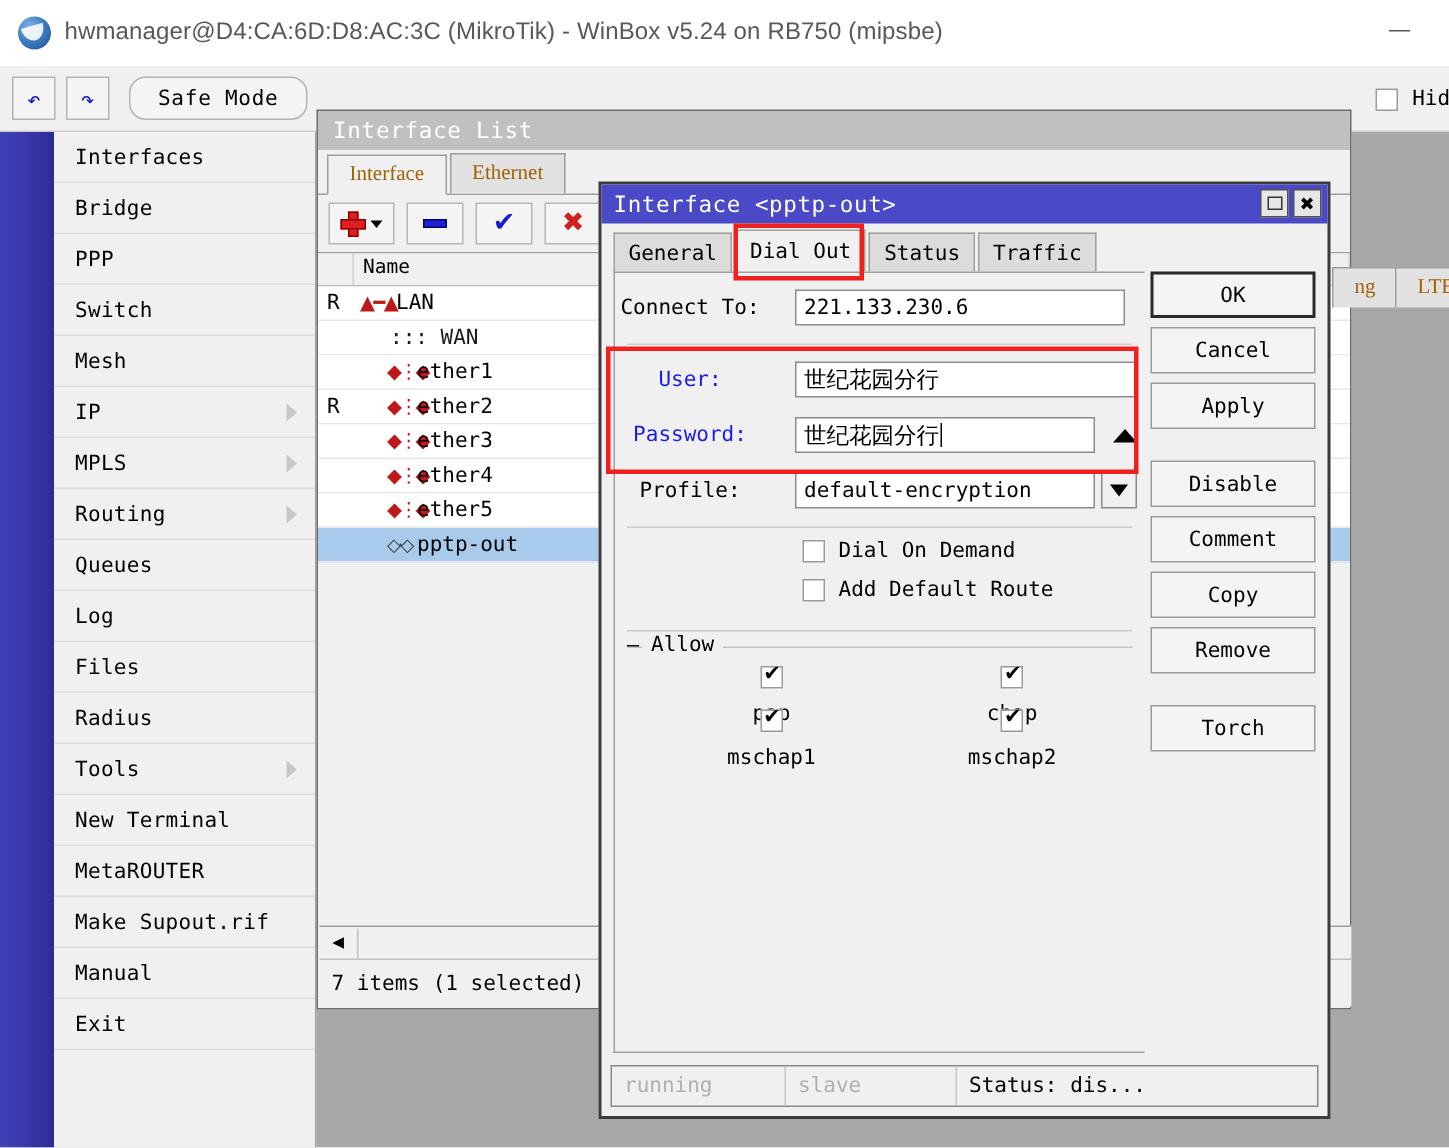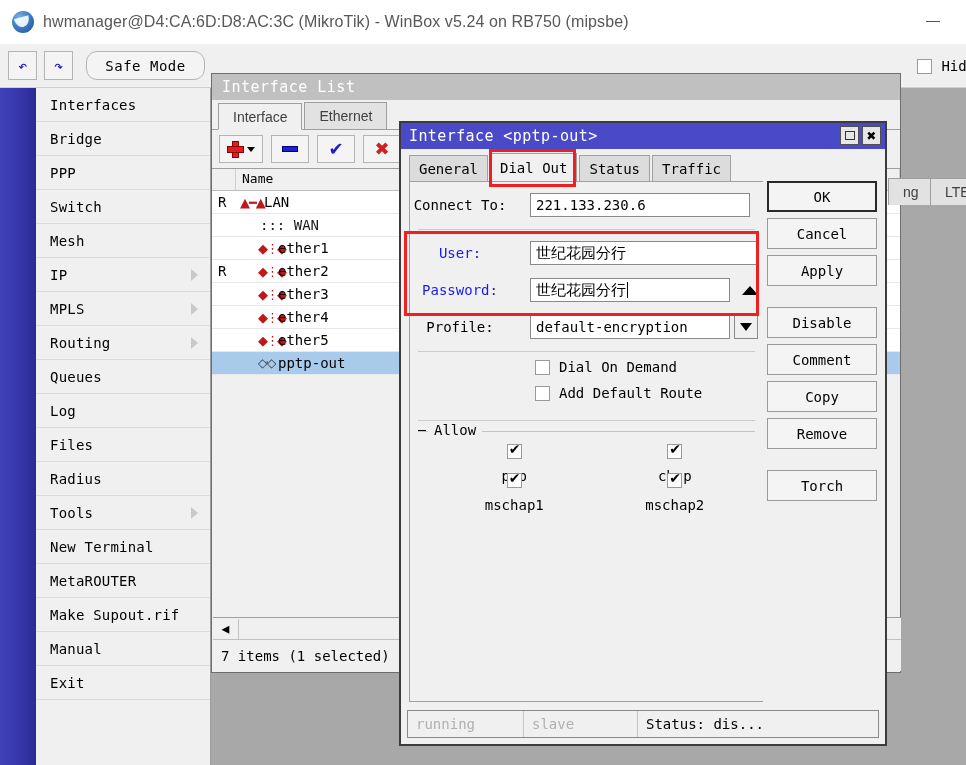--- a/index.html
+++ b/index.html
@@ -125,21 +125,21 @@
   }
   .iflist-tabs {
     height: 30px; background: #f0f0f0; padding-left: 6px; padding-top: 4px;
     display: flex; align-items: flex-end; gap: 2px;
     border-bottom: 1px solid #9e9e9e;
   }
   .if-tab {
     height: 27px; padding: 0 14px; background: #e2e2e2;
     border: 1px solid #9e9e9e; border-bottom: none;
     display: flex; align-items: center;
-    font-family: Liberation Sans, sans-serif; font-size: 14px; color: #404040;
+    font-family: Liberation Serif, serif; font-size: 14px; color: #a16207;
   }
   .if-tab.active { background: #f0f0f0; border-bottom: 1px solid #f0f0f0; margin-bottom: -1px; }
   .if-toolbar {
     height: 38px; background: #f0f0f0; display: flex; align-items: center;
     padding-left: 7px; gap: 8px;
   }
   .ifb {
     width: 38px; height: 28px; background: #f4f4f4; border: 1px solid #b4b4b4;
     display: flex; align-items: center; justify-content: center;
   }

